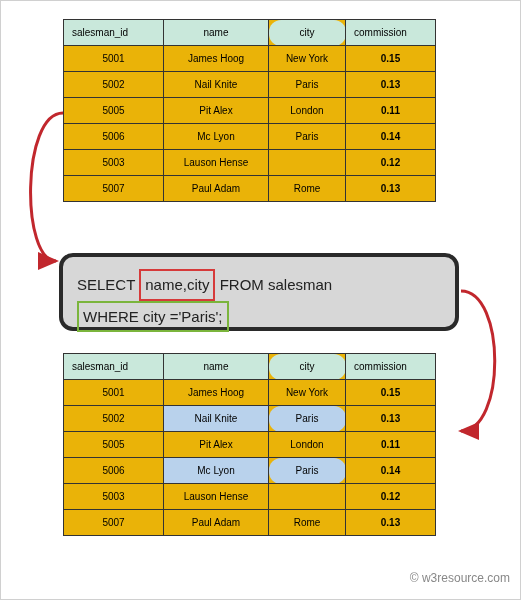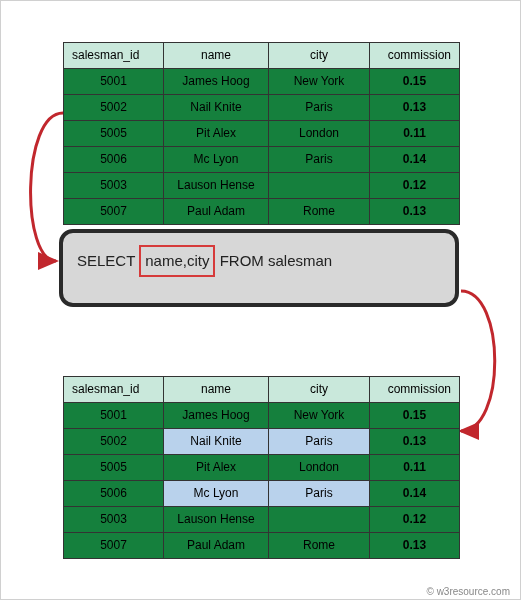--- a/index.html
+++ b/index.html
@@ -12,46 +12,45 @@
   .canvas {
     width: 521px;
     height: 600px;
     position: relative;
     background: #fff;
     border: 1px solid #d0d0d0;
   }
   .tbl {
     position: absolute;
     border-collapse: collapse;
-    font-size: 12px;
-    background: #15803d;
-    margin-top: 23px;
+    font-size: 10px;
+    background: #eab308;
   }
   .tbl th, .tbl td {
     border: 1px solid #333;
     padding: 5px 8px;
     text-align: center;
     height: 25px;
     line-height: 15px;
   }
   .tbl th {
     background: #c9e8db;
     font-weight: normal;
   }
   .col-id { width: 100px; text-align: right; padding-right: 12px; }
   th.col-id { text-align: left; }
   .col-name { width: 105px; }
-  .col-city { width: 101px; }
+  .col-city { width: 77px; border-radius: 12px; }
   .col-comm { width: 90px; text-align: right; padding-right: 12px; font-weight: bold; }
-  th.col-comm { text-align: right; }
+  th.col-comm { text-align: left; }
   .hl { background: #b9d2ec; }
   .query-box {
     position: absolute;
     left: 58px;
-    top: 228px;
+    top: 252px;
     width: 400px;
     height: 78px;
     background: #d7d7d7;
     border: 4px solid #2a2a2a;
     border-radius: 14px;
     padding: 12px 14px;
     font-size: 15px;
     color: #222;
     line-height: 1.7;
   }
@@ -61,22 +60,22 @@
     display: inline-block;
   }
   .box-green {
     border: 2px solid #7bb53c;
     padding: 1px 4px;
     display: inline-block;
   }
   .credit {
     position: absolute;
     right: 10px;
-    bottom: 2px;
-    font-size: 10px;
+    bottom: 14px;
+    font-size: 12px;
     color: #888;
     text-align: center;
   }
   svg.arrows {
     position: absolute;
     left: 0; top: 0;
     width: 521px; height: 600px;
     pointer-events: none;
   }
 </style>
@@ -145,20 +144,23 @@
       </tr>
     </tbody>
   </table>
 
   <div class="query-box">
     <div>
       <span>SELECT</span>
       <span class="box-red">name,city</span>
       <span>FROM  salesman</span>
     </div>
+    <div>
+      <span class="box-green">WHERE city ='Paris';</span>
+    </div>
   </div>
 
   <table class="tbl" style="left:62px; top:352px;">
     <thead>
       <tr>
         <th class="col-id">salesman_id</th>
         <th class="col-name">name</th>
         <th class="col-city">city</th>
         <th class="col-comm">commission</th>
       </tr>

